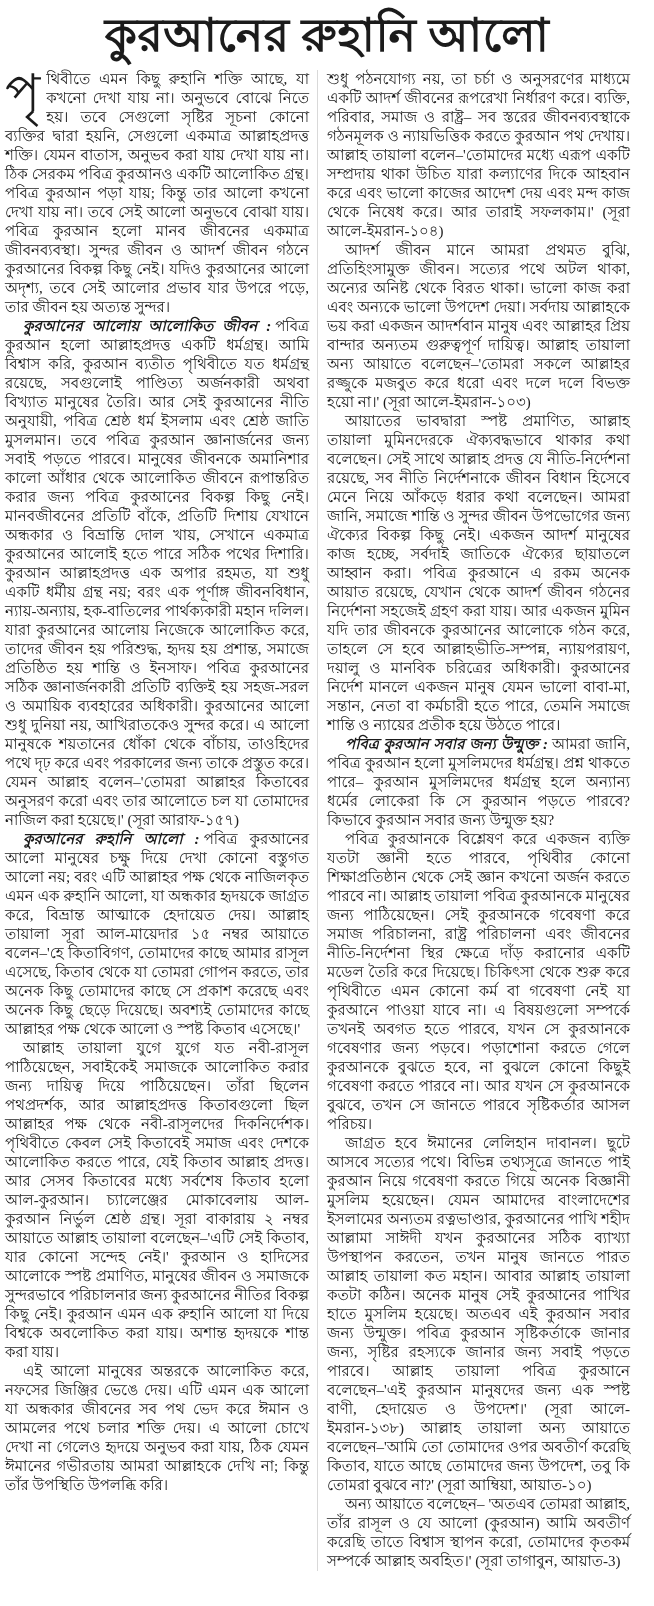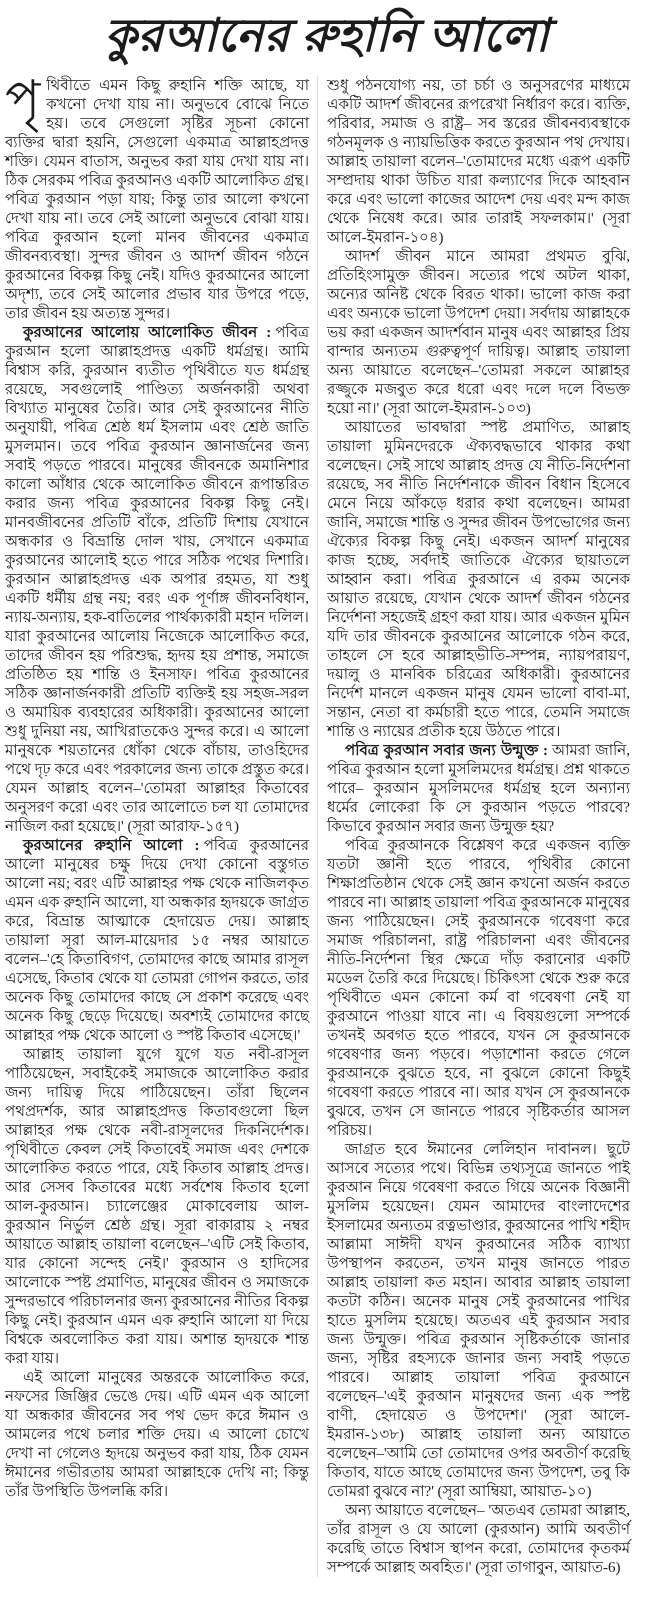--- a/index.html
+++ b/index.html
@@ -9,21 +9,21 @@
     font-family: "Liberation Serif", "DejaVu Serif", serif;
     color: #1b1b1b;
   }
   .page {
     width: 654px;
     min-height: 1606px;
     box-sizing: border-box;
     padding: 6px 5px 18px 5px;
     background: #ffffff;
   }
-  .masthead { text-align: center; margin-bottom: 12px; font-style: italic; }
+  .masthead { text-align: center; margin-bottom: 6px; }
   .title {
     font-size: 46px;
     line-height: 56px;
     font-weight: 700;
     margin: 2px 0 4px 0;
     letter-spacing: 0.5px;
   }
   .author {
     font-size: 21px;
     line-height: 26px;
@@ -49,20 +49,21 @@
     flex: 0 0 1px;
   }
   p.para {
     margin: 0;
     text-indent: 18px;
   }
   p.para.no-indent { text-indent: 0; }
   .para-heading {
     font-weight: 700;
     margin-right: 4px;
+    font-style: italic;
   }
   .dropcap {
     float: left;
     font-size: 52px;
     line-height: 44px;
     padding: 2px 6px 0 0;
     font-weight: 400;
   }
 </style>
 </head>
@@ -110,20 +111,20 @@
       <p class="para">
         <span class="para-heading">পবিত্র কুরআন সবার জন্য উন্মুক্ত :</span><span>আমরা জানি, পবিত্র কুরআন হলো মুসলিমদের ধর্মগ্রন্থ। প্রশ্ন থাকতে পারে– কুরআন মুসলিমদের ধর্মগ্রন্থ হলে অন্যান্য ধর্মের লোকেরা কি সে কুরআন পড়তে পারবে? কিভাবে কুরআন সবার জন্য উন্মুক্ত হয়?</span>
       </p>
       <p class="para">
         <span>পবিত্র কুরআনকে বিশ্লেষণ করে একজন ব্যক্তি যতটা জ্ঞানী হতে পারবে, পৃথিবীর কোনো শিক্ষাপ্রতিষ্ঠান থেকে সেই জ্ঞান কখনো অর্জন করতে পারবে না। আল্লাহ তায়ালা পবিত্র কুরআনকে মানুষের জন্য পাঠিয়েছেন। সেই কুরআনকে গবেষণা করে সমাজ পরিচালনা, রাষ্ট্র পরিচালনা এবং জীবনের নীতি-নির্দেশনা স্থির ক্ষেত্রে দাঁড় করানোর একটি মডেল তৈরি করে দিয়েছে। চিকিৎসা থেকে শুরু করে পৃথিবীতে এমন কোনো কর্ম বা গবেষণা নেই যা কুরআনে পাওয়া যাবে না। এ বিষয়গুলো সম্পর্কে তখনই অবগত হতে পারবে, যখন সে কুরআনকে গবেষণার জন্য পড়বে। পড়াশোনা করতে গেলে কুরআনকে বুঝতে হবে, না বুঝলে কোনো কিছুই গবেষণা করতে পারবে না। আর যখন সে কুরআনকে বুঝবে, তখন সে জানতে পারবে সৃষ্টিকর্তার আসল পরিচয়।</span>
       </p>
       <p class="para">
         <span>জাগ্রত হবে ঈমানের লেলিহান দাবানল। ছুটে আসবে সত্যের পথে। বিভিন্ন তথ্যসূত্রে জানতে পাই কুরআন নিয়ে গবেষণা করতে গিয়ে অনেক বিজ্ঞানী মুসলিম হয়েছেন। যেমন আমাদের বাংলাদেশের ইসলামের অন্যতম রত্নভাণ্ডার, কুরআনের পাখি শহীদ আল্লামা সাঈদী যখন কুরআনের সঠিক ব্যাখ্যা উপস্থাপন করতেন, তখন মানুষ জানতে পারত আল্লাহ তায়ালা কত মহান। আবার আল্লাহ তায়ালা কতটা কঠিন। অনেক মানুষ সেই কুরআনের পাখির হাতে মুসলিম হয়েছে। অতএব এই কুরআন সবার জন্য উন্মুক্ত। পবিত্র কুরআন সৃষ্টিকর্তাকে জানার জন্য, সৃষ্টির রহস্যকে জানার জন্য সবাই পড়তে পারবে। আল্লাহ তায়ালা পবিত্র কুরআনে বলেছেন–'এই কুরআন মানুষদের জন্য এক স্পষ্ট বাণী, হেদায়েত ও উপদেশ।' (সূরা আলে-ইমরান-১৩৮) আল্লাহ তায়ালা অন্য আয়াতে বলেছেন–'আমি তো তোমাদের ওপর অবতীর্ণ করেছি কিতাব, যাতে আছে তোমাদের জন্য উপদেশ, তবু কি তোমরা বুঝবে না?' (সূরা আম্বিয়া, আয়াত-১০)</span>
       </p>
       <p class="para">
-        <span>অন্য আয়াতে বলেছেন– 'অতএব তোমরা আল্লাহ, তাঁর রাসূল ও যে আলো (কুরআন) আমি অবতীর্ণ করেছি তাতে বিশ্বাস স্থাপন করো, তোমাদের কৃতকর্ম সম্পর্কে আল্লাহ অবহিত।' (সূরা তাগাবুন, আয়াত-6)</span>
+        <span>অন্য আয়াতে বলেছেন– 'অতএব তোমরা আল্লাহ, তাঁর রাসূল ও যে আলো (কুরআন) আমি অবতীর্ণ করেছি তাতে বিশ্বাস স্থাপন করো, তোমাদের কৃতকর্ম সম্পর্কে আল্লাহ অবহিত।' (সূরা তাগাবুন, আয়াত-3)</span>
       </p>
 
     </div>
 
   </div>
 
 </div>
 
 </body></html>

